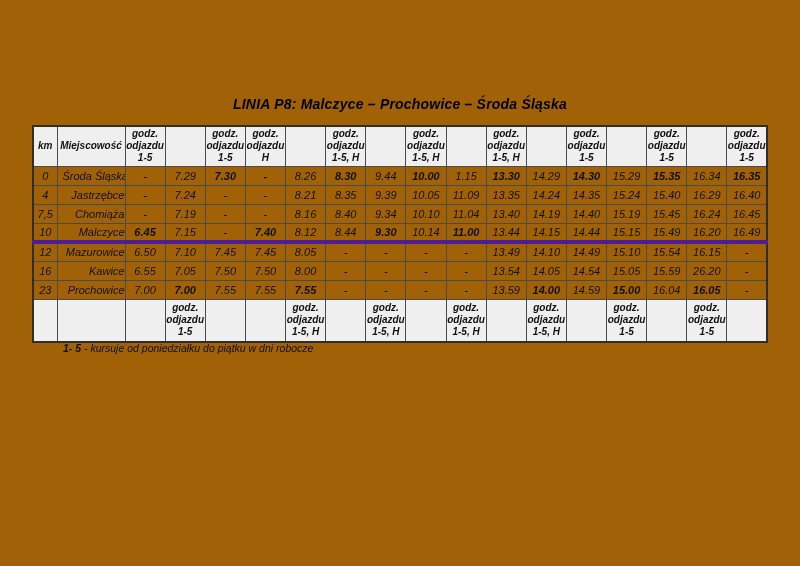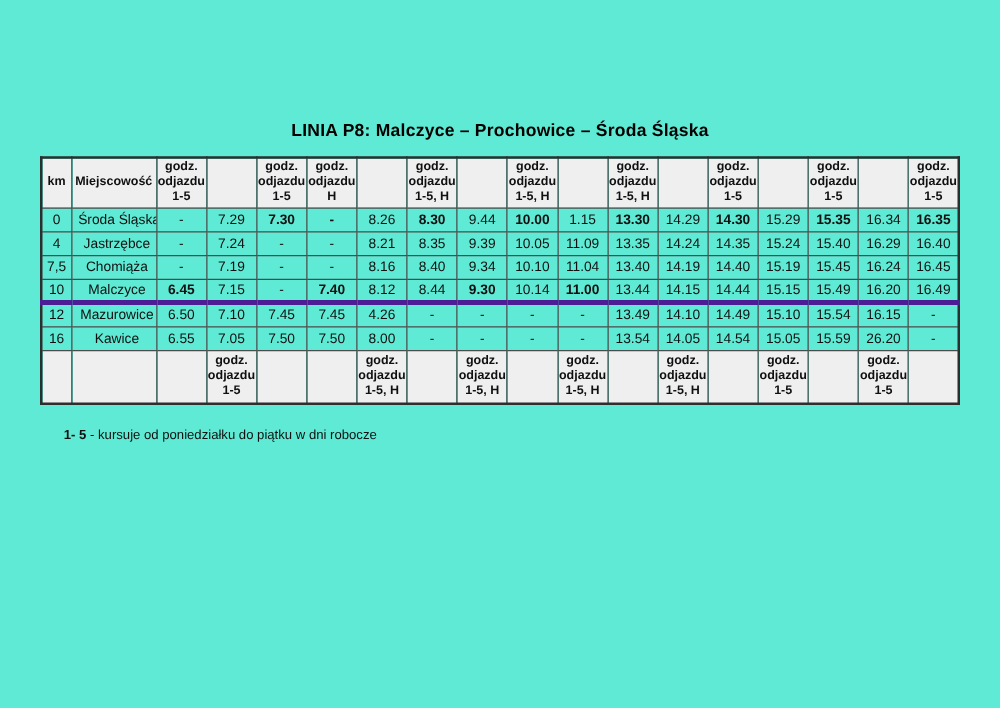--- a/index.html
+++ b/index.html
@@ -1,24 +1,25 @@
 <!DOCTYPE html>
 <html><head>
 <meta charset="utf-8">
 <style>
   * { box-sizing: border-box; }
   html, body { margin: 0; padding: 0; background: #ffffff; }
   .page {
     position: relative;
     width: 800px;
     height: 566px;
-    background: #5eead4;
+    background: #a16207;
     font-family: "Liberation Sans", sans-serif;
     color: #000;
     overflow: hidden;
+    font-style: italic;
   }
   .title {
     position: absolute;
     top: 96px;
     left: 0;
     width: 100%;
     text-align: center;
     font-size: 14px;
     font-weight: bold;
     letter-spacing: 0.2px;
@@ -50,28 +51,28 @@
   .timetable tr.hdr-bottom th.hdr { height: 43px; }
   .timetable td {
     font-size: 11px;
     height: 19px;
     text-align: center;
     vertical-align: middle;
     color: #101010;
     white-space: nowrap;
   }
   .timetable td.place {
-    text-align: center;
+    text-align: right;
     padding-left: 5px;
   }
   .timetable .b { font-weight: bold; margin-left: 39px; }
   .timetable tr.sep td { border-bottom: 4px solid #4c1d95; }
   .footnotes {
     position: absolute;
-    left: 51px;
+    left: 63px;
     top: 341px;
     font-size: 10.5px;
     line-height: 14px;
     color: #101010;
   }
   .footnotes .term { font-weight: bold; }
 </style>
 </head>
 <body>
 
@@ -220,21 +221,21 @@
           <td>16.20</td>
           <td>16.49</td>
         </tr>
         <tr>
           <td>12</td>
           <td class="place">Mazurowice</td>
           <td>6.50</td>
           <td>7.10</td>
           <td>7.45</td>
           <td>7.45</td>
-          <td>4.26</td>
+          <td>8.05</td>
           <td>-</td>
           <td>-</td>
           <td>-</td>
           <td>-</td>
           <td>13.49</td>
           <td>14.10</td>
           <td>14.49</td>
           <td>15.10</td>
           <td>15.54</td>
           <td>16.15</td>
@@ -251,20 +252,40 @@
           <td>-</td>
           <td>-</td>
           <td>-</td>
           <td>-</td>
           <td>13.54</td>
           <td>14.05</td>
           <td>14.54</td>
           <td>15.05</td>
           <td>15.59</td>
           <td>26.20</td>
+          <td>-</td>
+        </tr>
+        <tr>
+          <td>23</td>
+          <td class="place">Prochowice</td>
+          <td>7.00</td>
+          <td class="b">7.00</td>
+          <td>7.55</td>
+          <td>7.55</td>
+          <td class="b">7.55</td>
+          <td>-</td>
+          <td>-</td>
+          <td>-</td>
+          <td>-</td>
+          <td>13.59</td>
+          <td class="b">14.00</td>
+          <td>14.59</td>
+          <td class="b">15.00</td>
+          <td>16.04</td>
+          <td class="b">16.05</td>
           <td>-</td>
         </tr>
         <tr class="hdr-bottom">
           <th class="hdr"></th>
           <th class="hdr"></th>
           <th class="hdr"></th>
           <th class="hdr">godz.
 odjazdu
 1-5</th>
           <th class="hdr"></th>

